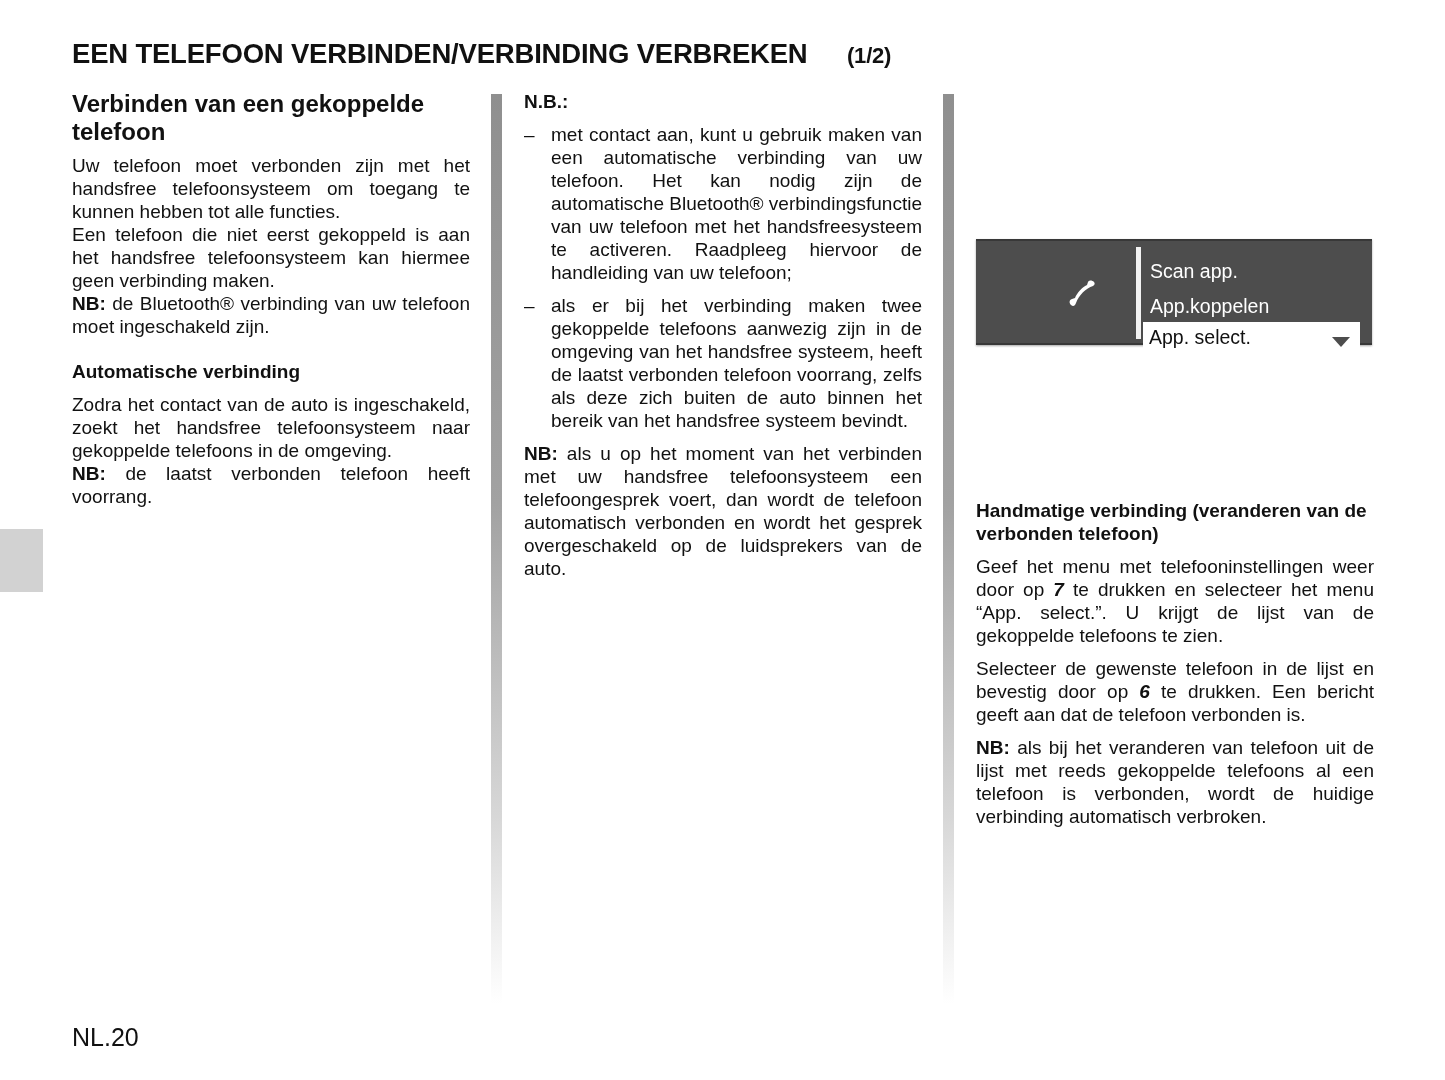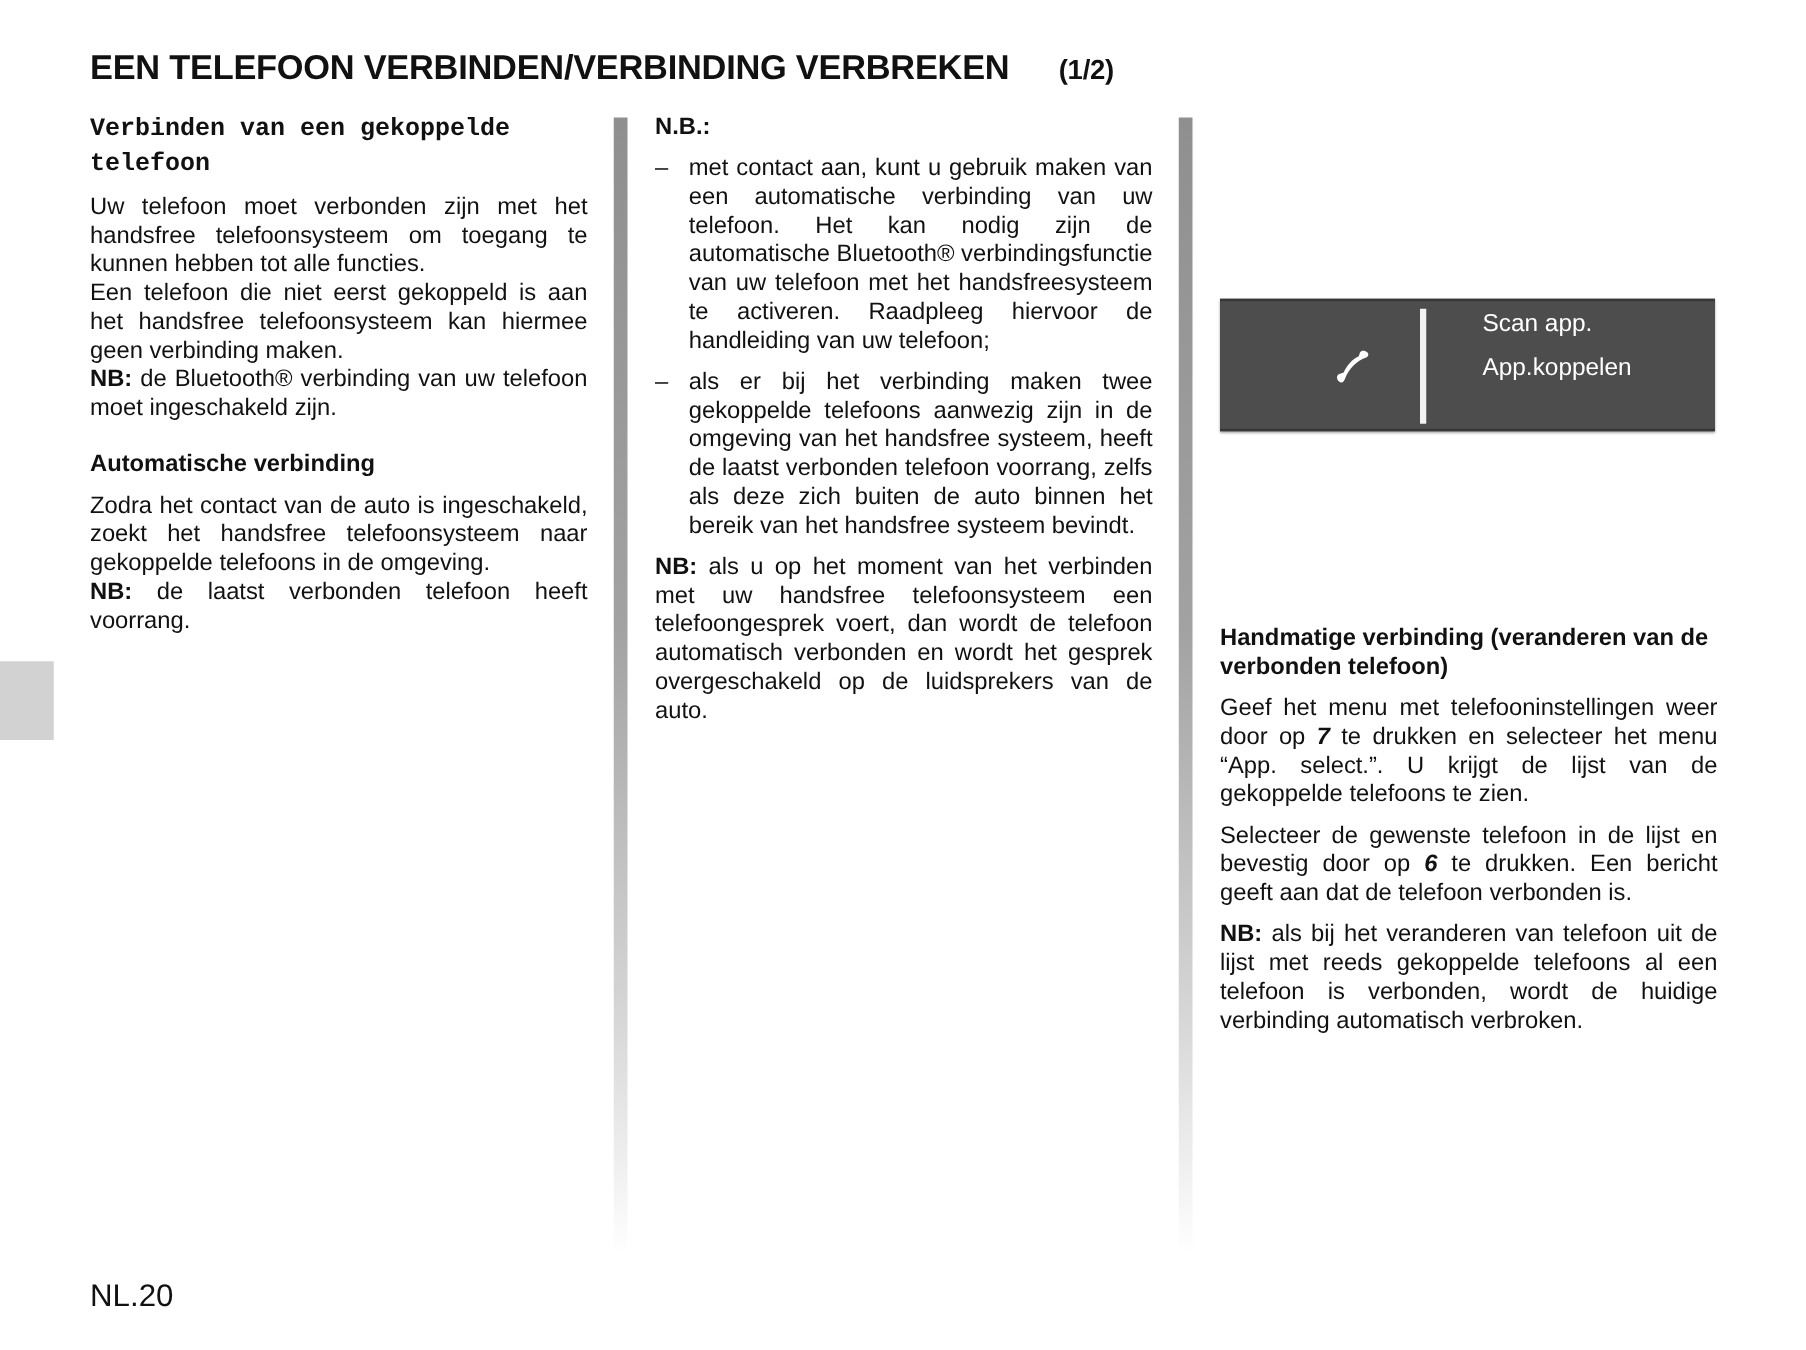--- a/index.html
+++ b/index.html
@@ -50,25 +50,24 @@
       width: 398px;
       font-size: 19px;
       line-height: 23px;
     }
     .col p {
       margin: 0 0 10px 0;
       text-align: justify;
     }
     .col p.tight { margin-bottom: 0; }
     .section-h2 {
-      font-size: 20px;
+      font-size: 24px;
       line-height: 28px;
       font-weight: bold;
       margin: 0 0 8px 0;
-      font-family: Liberation Mono, monospace;
     }
     .section-h3 {
       font-size: 19px;
       line-height: 23px;
       font-weight: bold;
       margin: 0 0 10px 0;
     }
     .b { font-weight: bold; }
     .bi { font-weight: bold; font-style: italic; }
     .dash-list {
@@ -118,24 +117,23 @@
       position: absolute;
       left: 160px;
       top: 6px;
       width: 5px;
       height: 92px;
       background: #f2f2f2;
     }
     .display .menu {
       position: absolute;
       left: 167px;
-      top: 0;
+      top: 12px;
       right: 0;
       height: 100%;
-      margin-left: 36px;
     }
     .display .menu-item {
       position: absolute;
       left: 7px;
       font-size: 19.5px;
       color: #ffffff;
       white-space: nowrap;
     }
     .display .menu-item.i0 { top: 7px; }
     .display .menu-item.i1 { top: 42px; }
@@ -203,20 +201,24 @@
 <div class="display">
   <div class="icon-area">
     <svg class="phone-icon" viewBox="0 0 34 34">
       <path d="M7 28 C5 26, 5 23, 8 22 L11 21 C13 16, 18 10, 23 8 L24 5 C25 3, 28 3, 30 5 C31 6, 31 8, 29 9 C22 11, 15 18, 12 26 C11 29, 9 30, 7 28 Z" fill="#ffffff"></path>
     </svg>
   </div>
   <div class="sep"></div>
   <div class="menu">
     <div class="menu-item i0">Scan app.</div>
     <div class="menu-item i1">App.koppelen</div>
+    <div class="menu-selected">
+      <span class="label">App. select.</span>
+      <span class="arrow"></span>
+    </div>
   </div>
 </div>
 
 <div class="col" style="left:976px; top:499px;">
   <h3 class="section-h3">Handmatige verbinding (veranderen van de verbonden telefoon)</h3>
   <p><span>Geef het menu met telefooninstellingen weer door op </span><span class="bi">7</span><span> te drukken en selecteer het menu “App. select.”. U krijgt de lijst van de gekoppelde telefoons te zien.</span></p>
   <p><span>Selecteer de gewenste telefoon in de lijst en bevestig door op </span><span class="bi">6</span><span> te drukken. Een bericht geeft aan dat de telefoon verbonden is.</span></p>
   <p><span class="b">NB:</span><span> als bij het veranderen van telefoon uit de lijst met reeds gekoppelde telefoons al een telefoon is verbonden, wordt de huidige verbinding automatisch verbroken.</span></p>
 </div>
 

